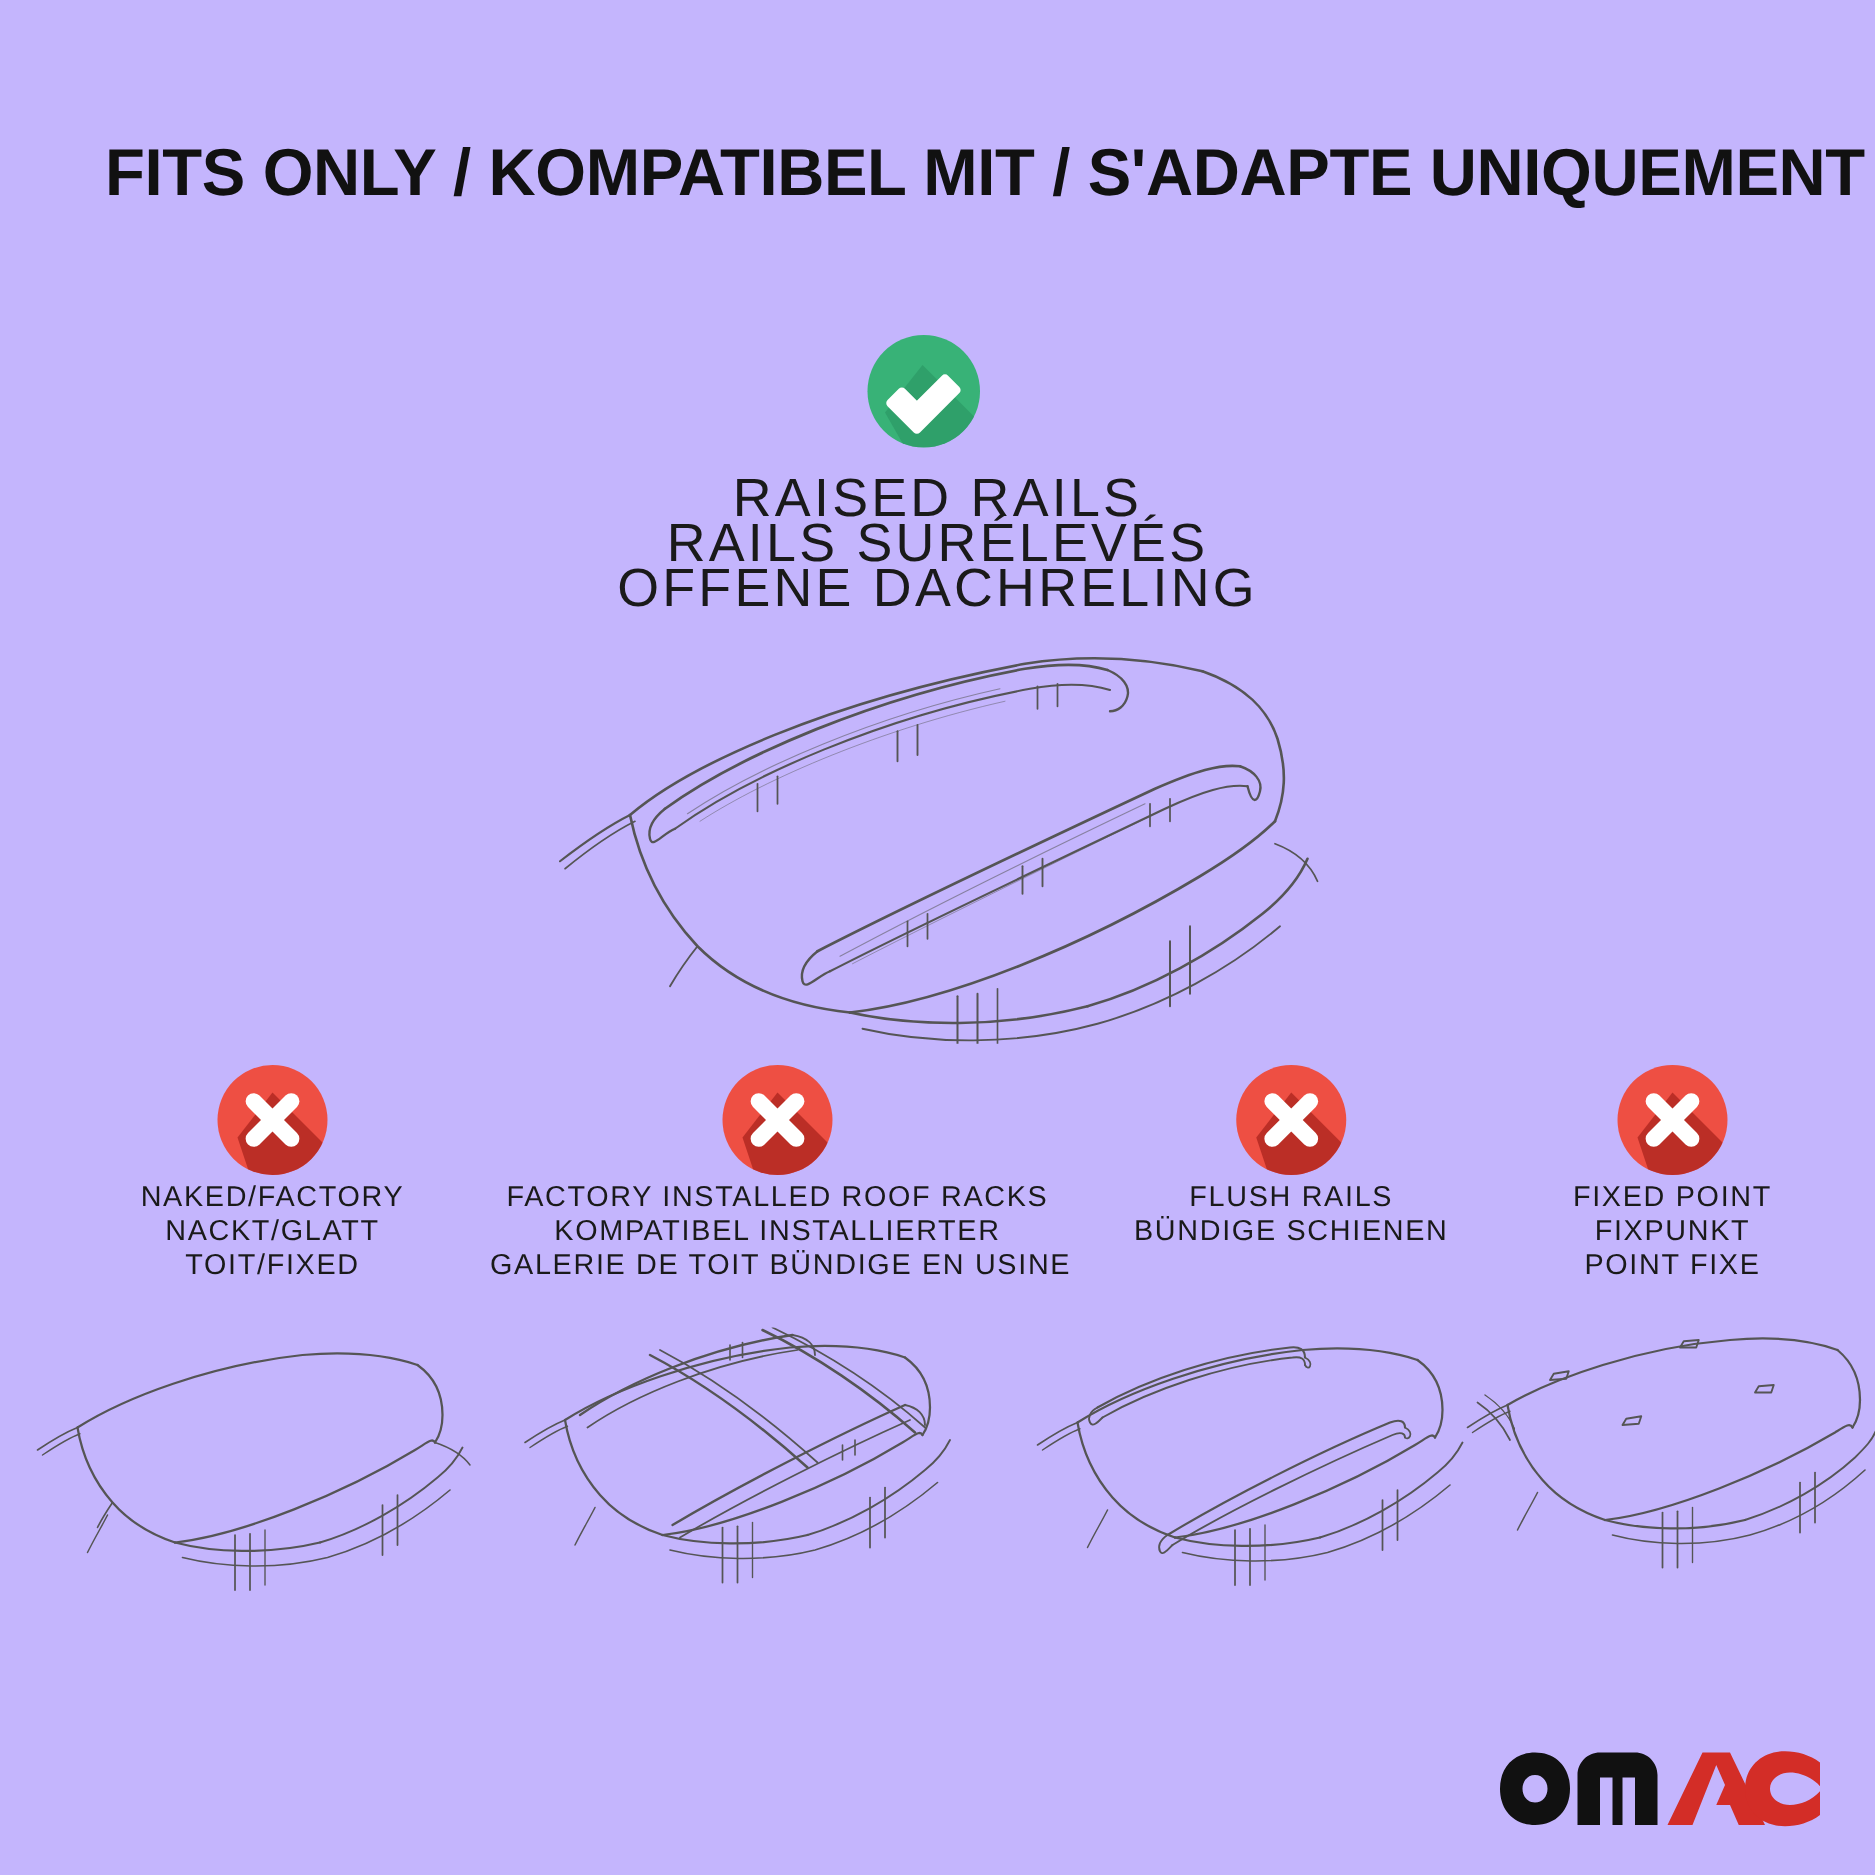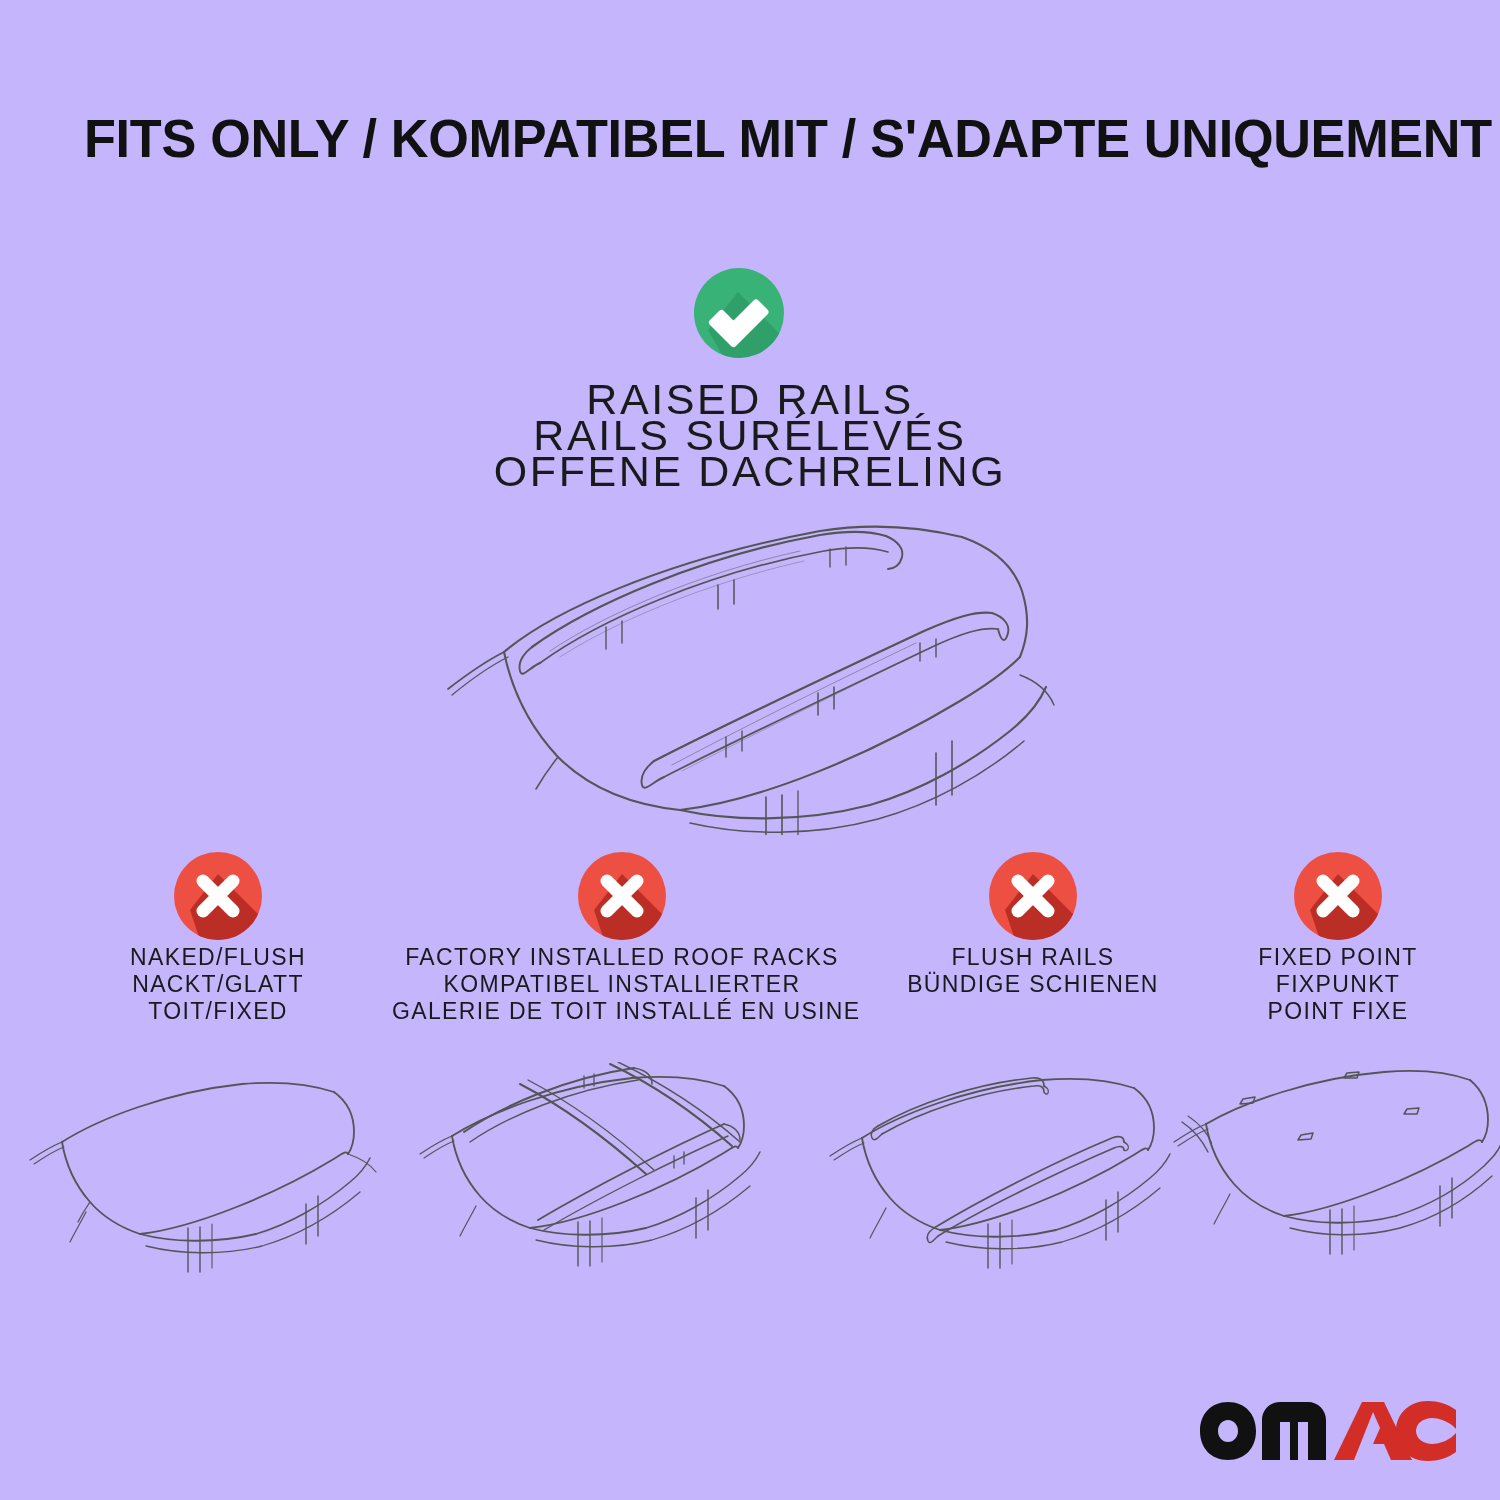--- a/index.html
+++ b/index.html
@@ -160,21 +160,21 @@
       <svg viewBox="0 0 88 88" aria-hidden="true">
         <path d="M44 22 L88 66 L88 88 L26 88 L16 58 Z" fill="#a8211c" opacity="0.72"></path>
         <g stroke="#ffffff" stroke-width="13" stroke-linecap="round">
           <line x1="29" y1="29" x2="59" y2="59"></line>
           <line x1="59" y1="29" x2="29" y2="59"></line>
         </g>
       </svg>
     </div>
 
     <div class="no-caption" style="left:38px; top:944px; width:360px;">
-      <div>NAKED/FLUSH</div>
+      <div>NAKED/FACTORY</div>
       <div>NACKT/GLATT</div>
       <div>TOIT/FIXED</div>
     </div>
 
     <div class="no-art" style="left:28px; top:1062px; width:380px; height:230px;">
       <svg class="sketch" viewBox="0 0 380 230" width="380" height="230" aria-hidden="true">
         <g fill="none" stroke="#555" stroke-width="1.8" stroke-linecap="round" stroke-linejoin="round">
           <path d="M34 80 C72 56 140 30 214 22 C250 19 282 22 306 30"></path>
           <path d="M306 30 C320 40 326 54 326 70 C326 80 324 86 320 92"></path>
           <path d="M34 80 C38 104 48 124 62 140 C76 156 94 166 112 172"></path>
@@ -205,21 +205,21 @@
         <g stroke="#ffffff" stroke-width="13" stroke-linecap="round">
           <line x1="29" y1="29" x2="59" y2="59"></line>
           <line x1="59" y1="29" x2="29" y2="59"></line>
         </g>
       </svg>
     </div>
 
     <div class="no-caption" style="left:392px; top:944px; width:460px;text-align:center;">
       <div>FACTORY INSTALLED ROOF RACKS</div>
       <div>KOMPATIBEL INSTALLIERTER</div>
-      <div>GALERIE DE TOIT INSTALLÉ EN USINE</div>
+      <div>GALERIE DE TOIT BÜNDIGE EN USINE</div>
     </div>
 
     <div class="no-art" style="left:412px; top:1062px; width:390px; height:230px;">
       <svg class="sketch" viewBox="0 0 390 230" width="390" height="230" aria-hidden="true">
         <g fill="none" stroke="#555" stroke-width="1.8" stroke-linecap="round" stroke-linejoin="round">
 
           <path d="M40 74 C78 50 146 24 220 16 C256 13 288 16 312 24"></path>
           <path d="M312 24 C326 34 332 48 332 64 C332 74 330 80 326 86"></path>
           <path d="M40 74 C44 98 54 118 68 134 C82 150 100 160 118 166"></path>
           <path d="M118 166 C172 160 254 126 310 92 C320 86 324 82 326 86"></path>

